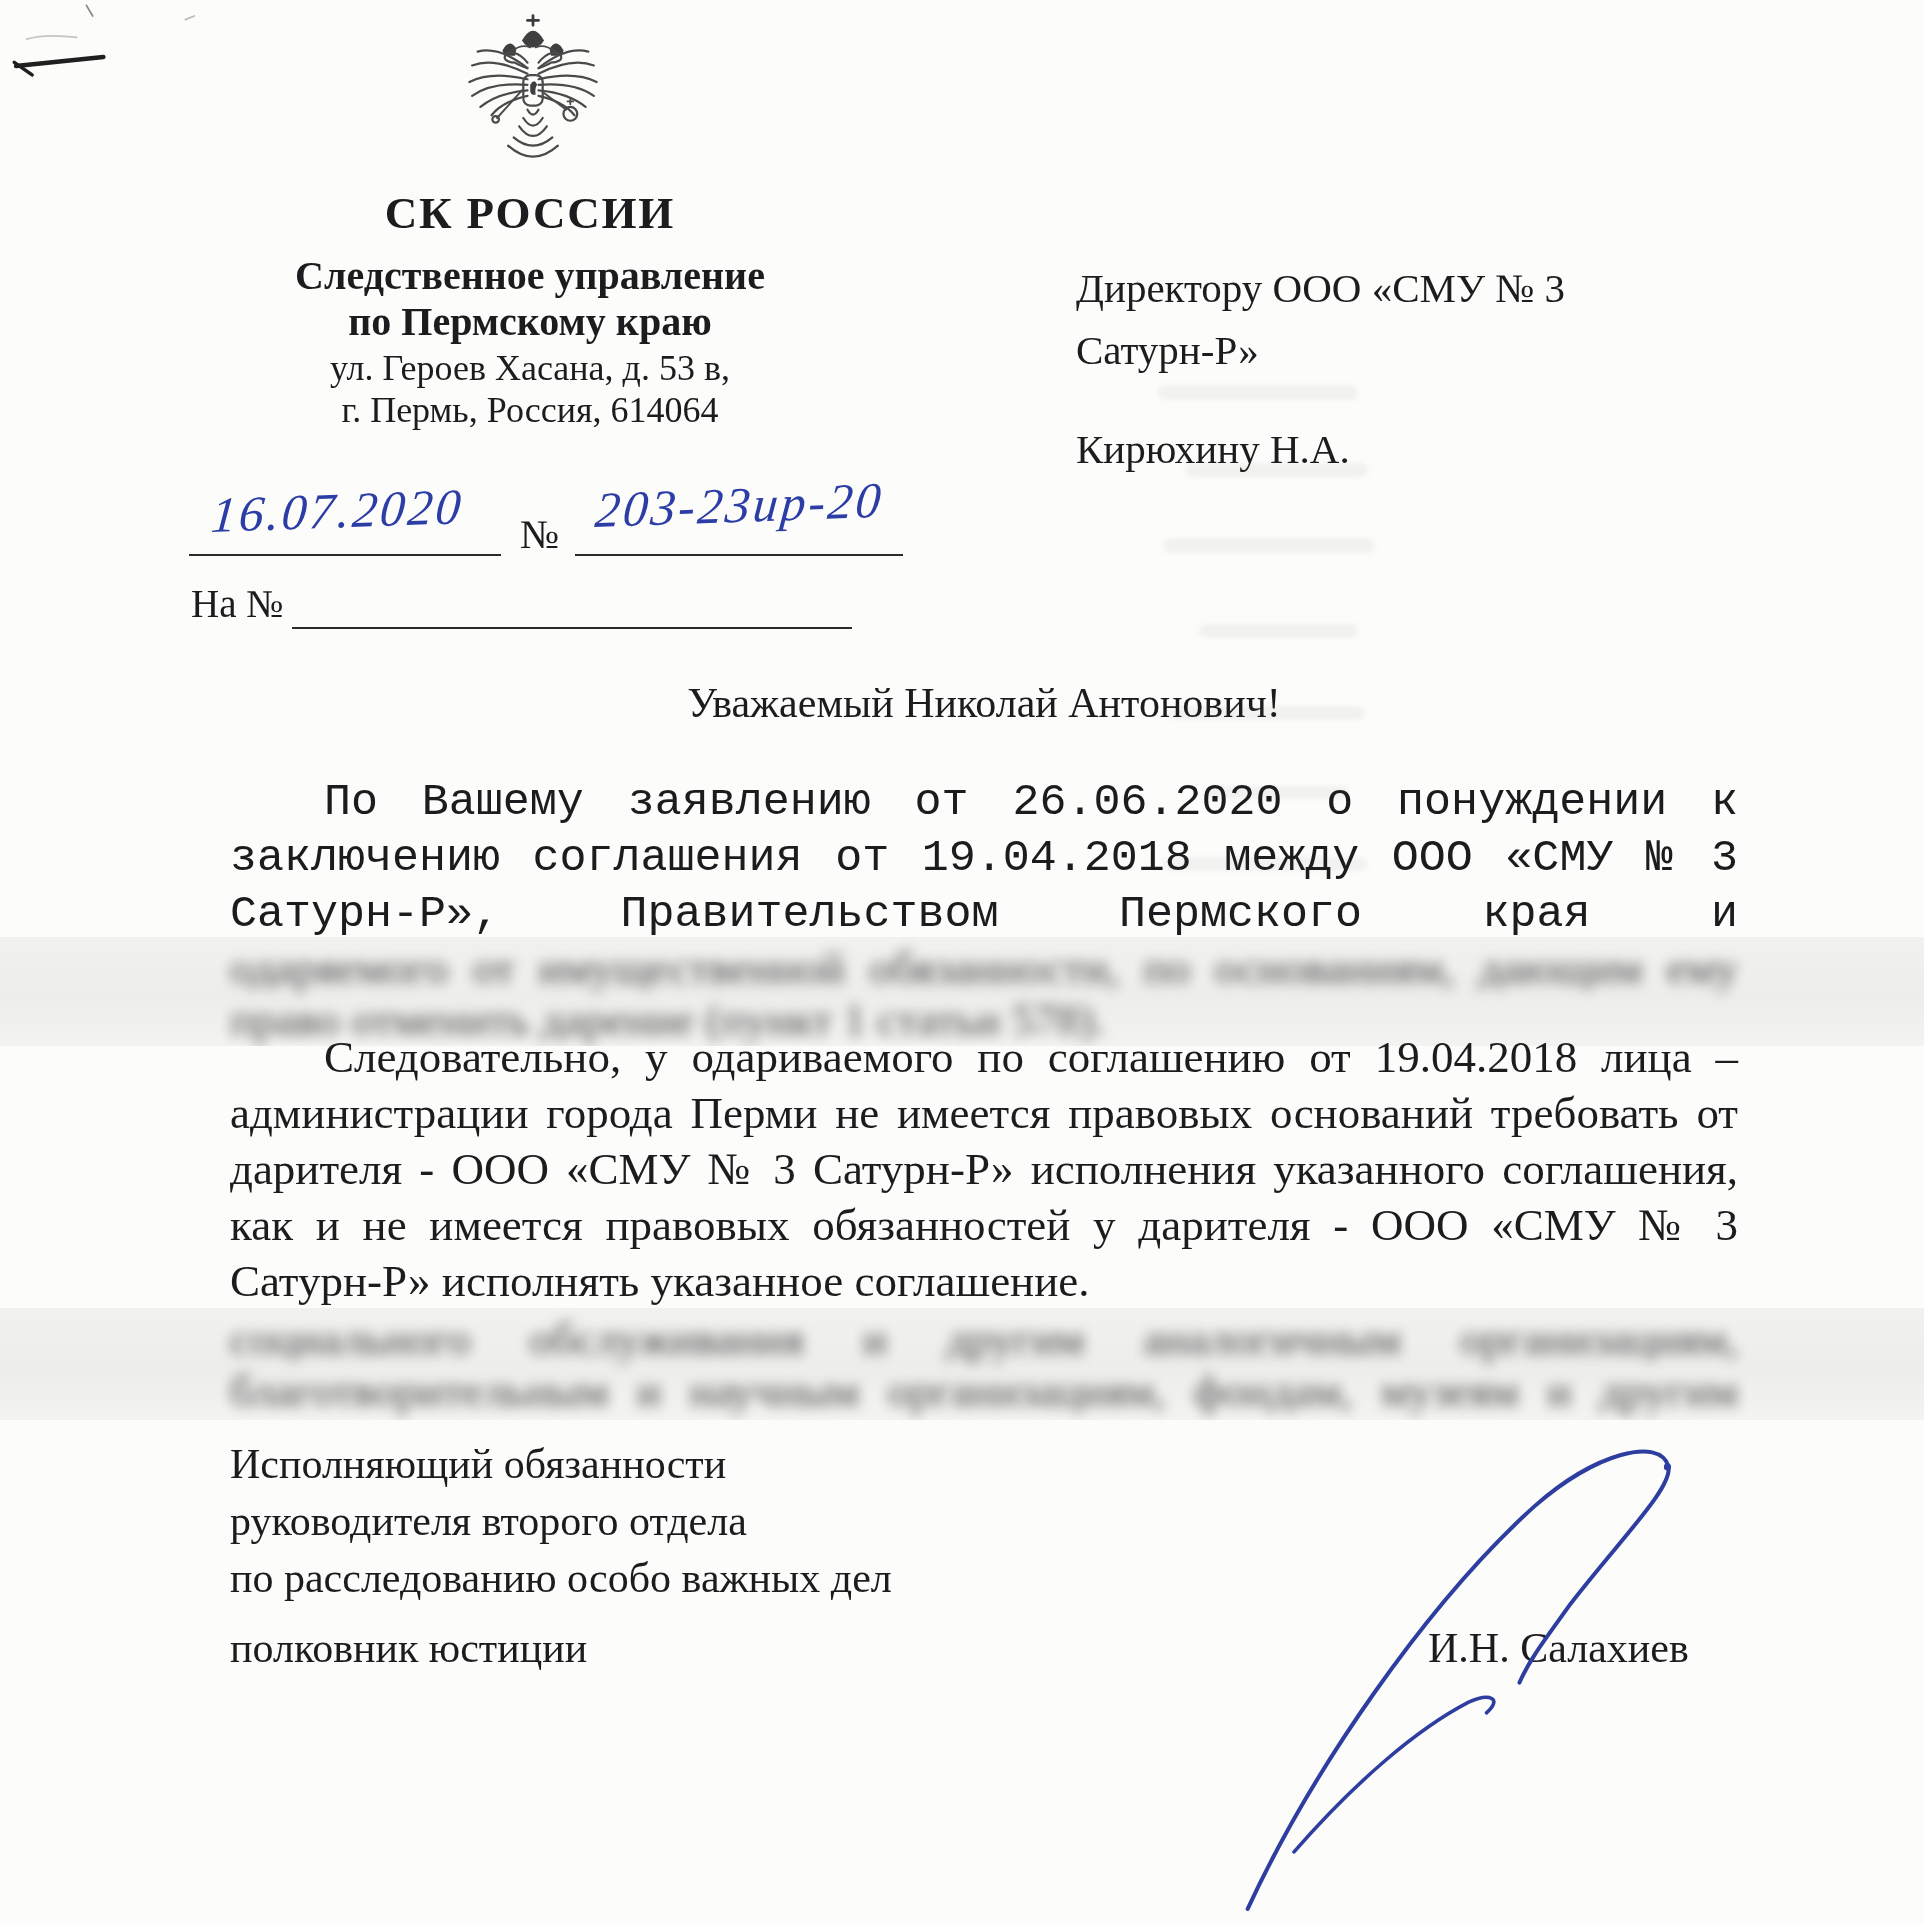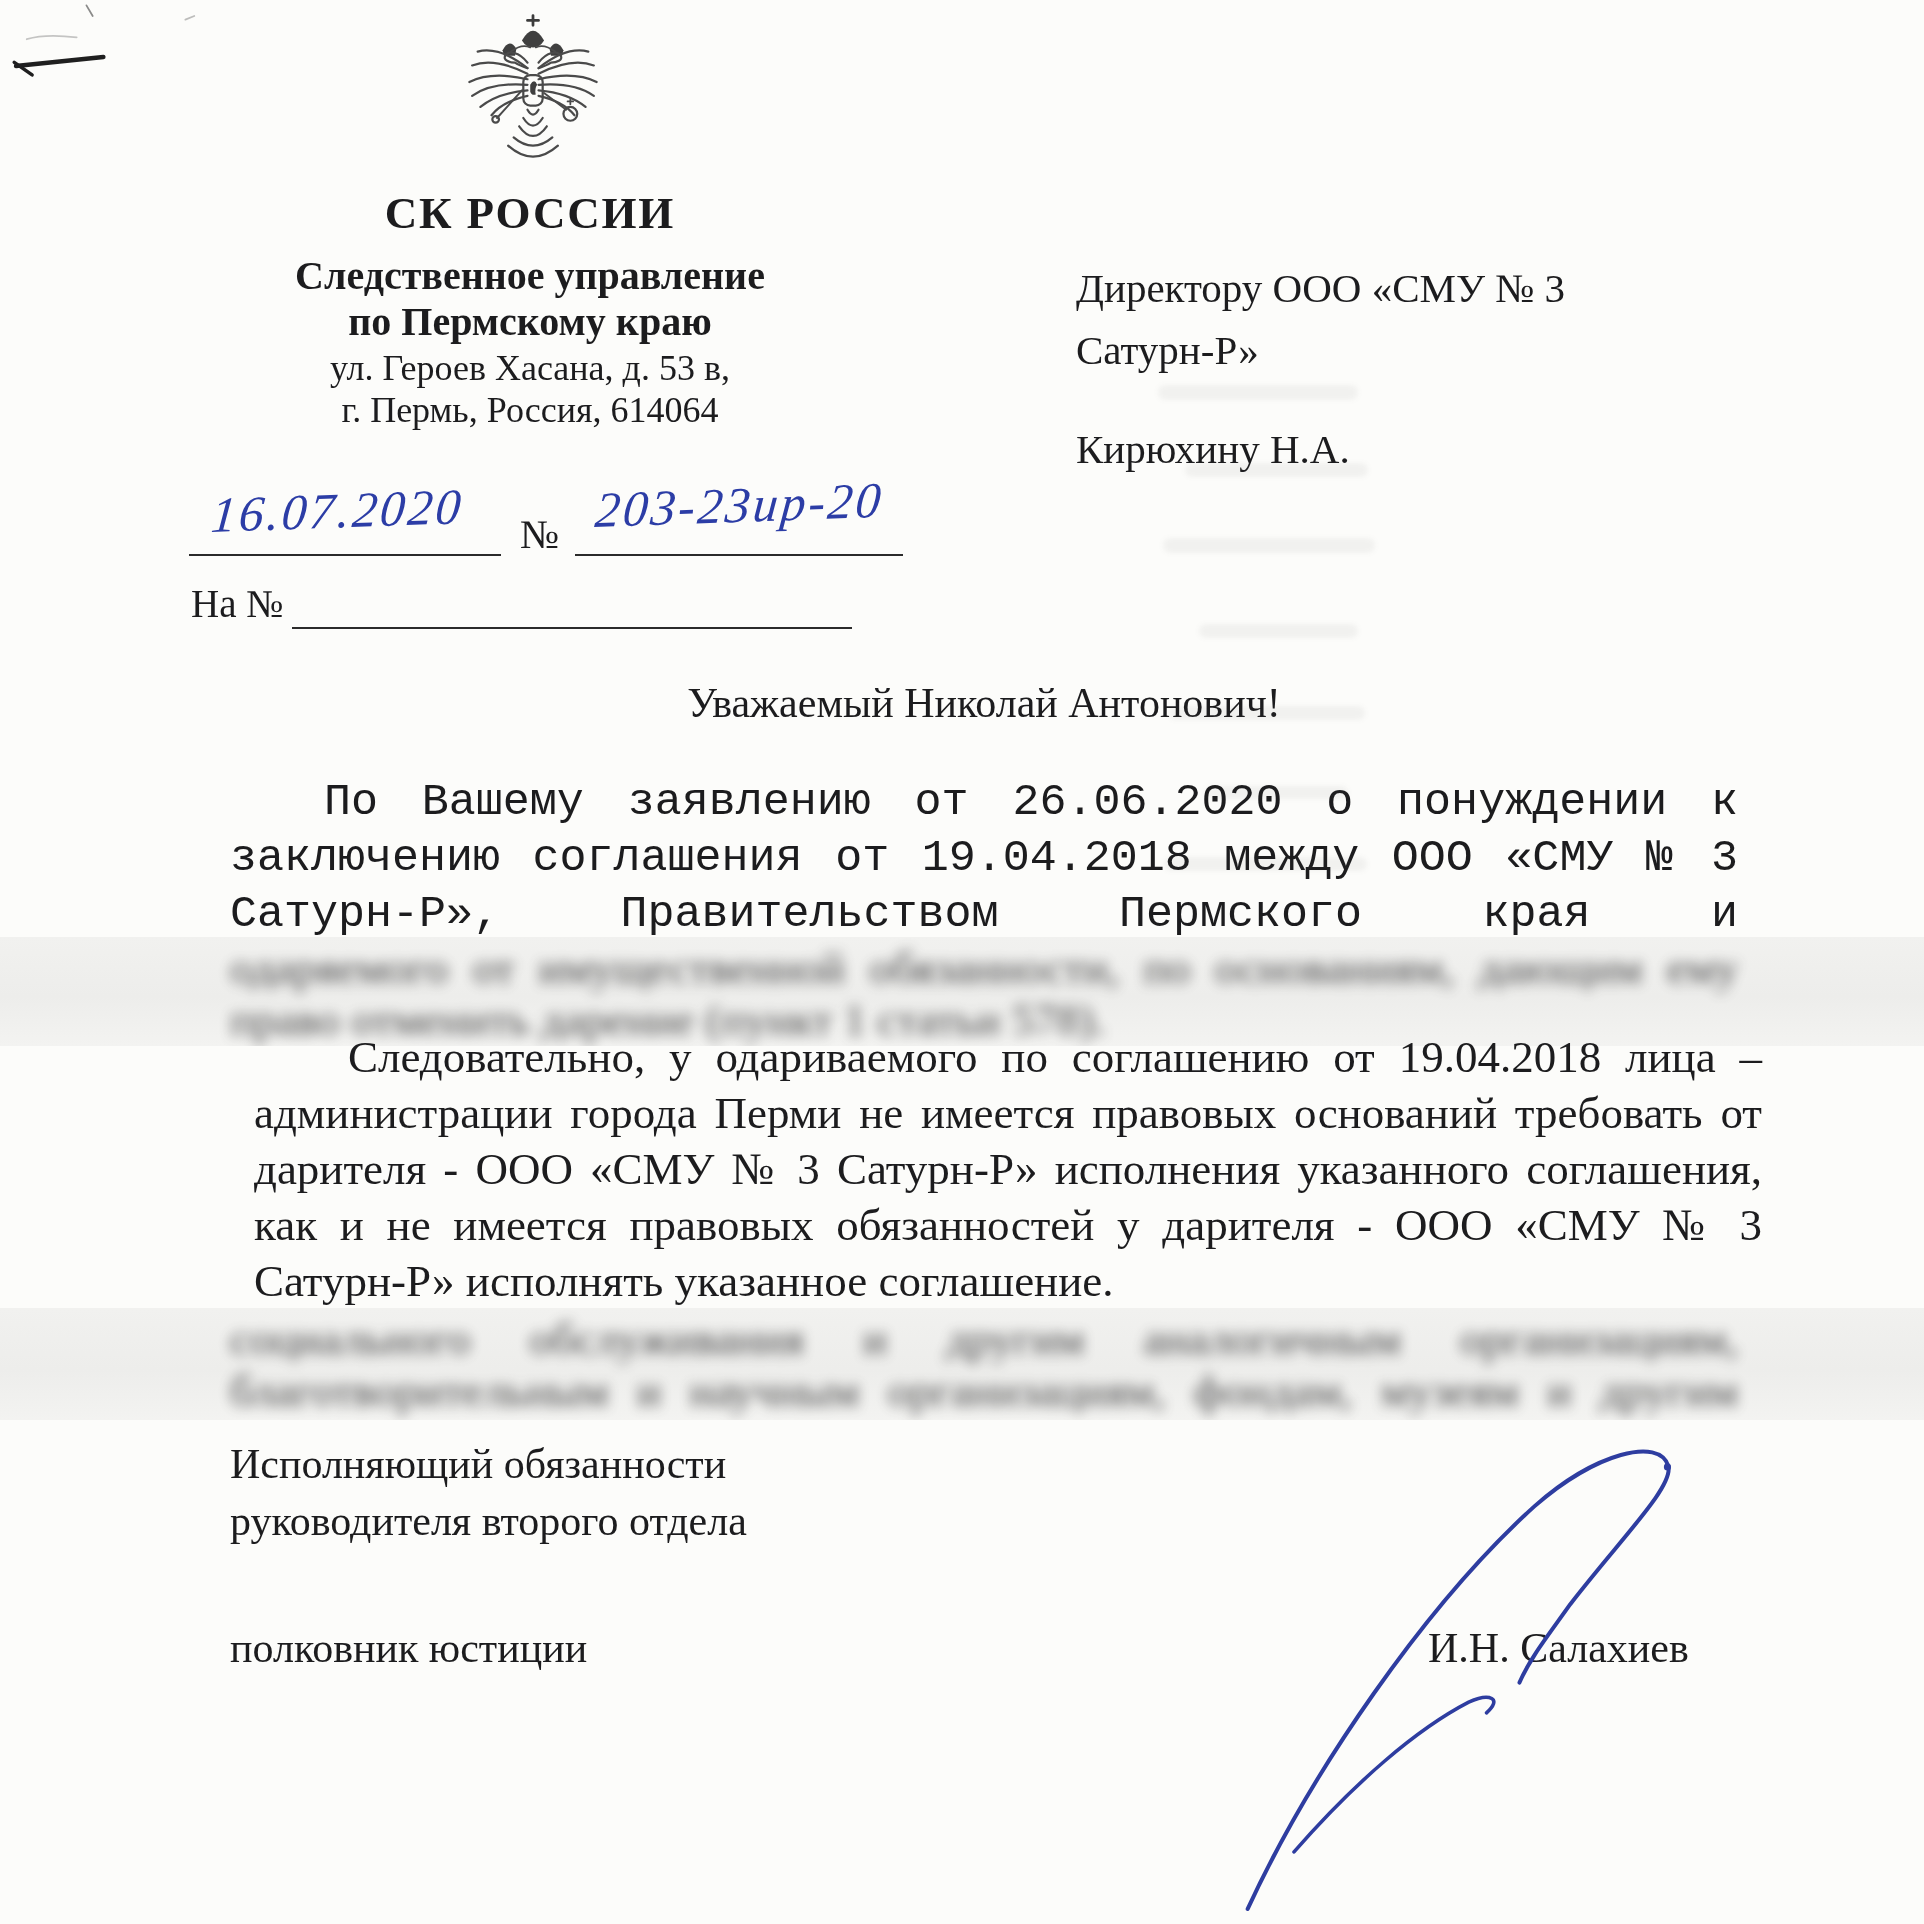--- a/index.html
+++ b/index.html
@@ -32,21 +32,21 @@
   .no-label{position:absolute;left:520px;top:510px;font-size:41px;}
   .reply-label{position:absolute;left:191px;top:581px;font-size:39px;}
   
   .recipient{position:absolute;left:1076px;top:257px;width:624px;font-size:41px;line-height:62px;}
   .recipient .gap{height:37px;}
   
   .salutation{position:absolute;left:230px;top:679px;width:1508px;text-align:center;font-size:42px;}
   .para{position:absolute;left:230px;width:1508px;font-size:45px;line-height:56px;
         text-align:justify;text-indent:94px;margin:0;}
   #p1{top:775px;font-family:Liberation Mono, monospace;}
-  #p2{top:1029px;margin-left:24px;}
+  #p2{top:1029px;}
   .blurband{position:absolute;left:0;width:1925px;overflow:hidden;
             background:linear-gradient(#f1f1ef, #ededeb 55%, #f3f3f1);}
   #band1{top:937px;height:109px;}
   #band2{top:1308px;height:112px;}
   .blurtext{margin:5.3px 187px 0 230px;font-size:45px;line-height:52px;
             filter:blur(6.2px);opacity:.8;color:#1d1d1f;}
   .blurtext .jl{text-align:justify;text-align-last:justify;}
   
   .signoff{position:absolute;left:230px;top:1436px;font-size:42px;line-height:57px;}
   .rank{position:absolute;left:230px;top:1624px;font-size:42px;}
@@ -143,20 +143,21 @@
   <div class="blurband" id="band2">
     <div class="blurtext">
       <div class="jl">социального обслуживания и другим аналогичным организациям,</div>
       <div class="jl">благотворительным и научным организациям, фондам, музеям и другим</div>
     </div>
   </div>
 
   <div class="signoff">
     <div>Исполняющий обязанности</div>
     <div>руководителя второго отдела</div>
+    <div>по расследованию особо важных дел</div>
   </div>
   <div class="rank">полковник юстиции</div>
   <div class="signer-name">И.Н. Салахиев</div>
 
   <div>
     <div class="ghost" style="left:1158px;top:385px;width:200px;height:15px;"></div>
     <div class="ghost" style="left:1185px;top:463px;width:183px;height:14.3px;"></div>
     <div class="ghost" style="left:1163px;top:538px;width:212px;height:15px;"></div>
     <div class="ghost" style="left:1199px;top:624px;width:159px;height:14.3px;"></div>
     <div class="ghost" style="left:1169px;top:706px;width:196px;height:14.3px;"></div>

